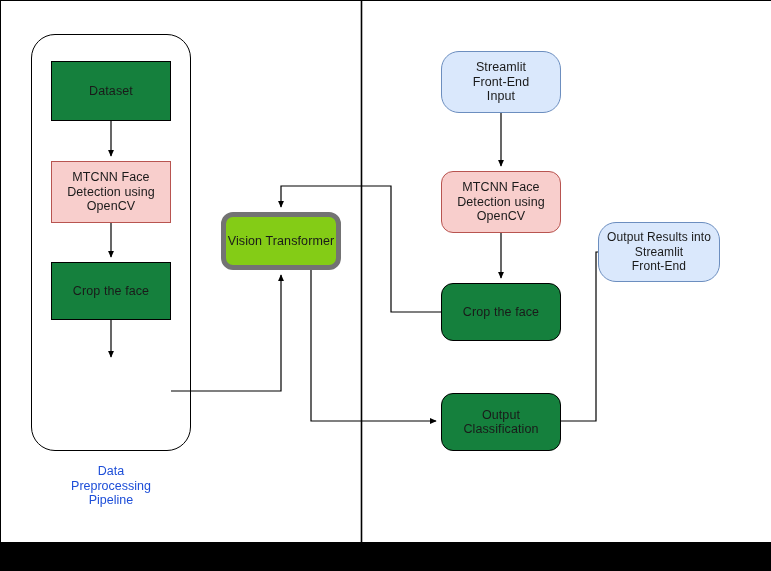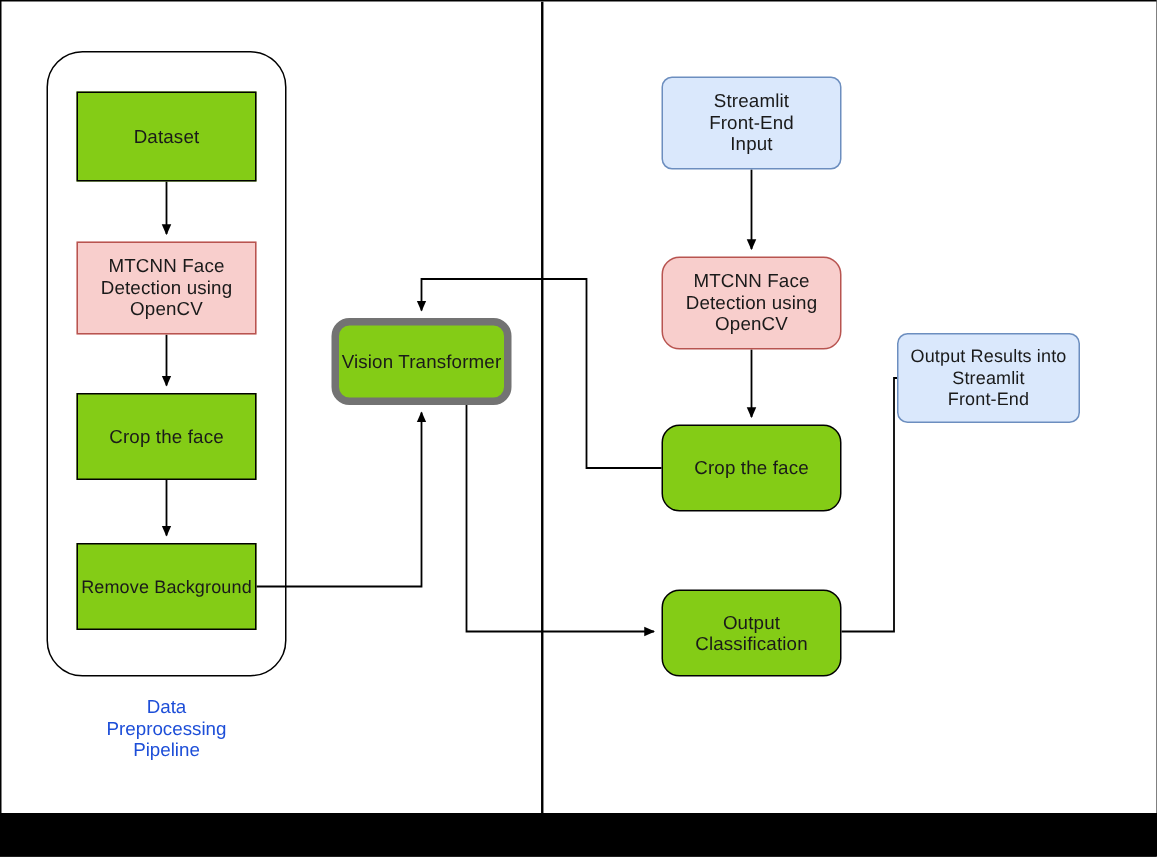--- a/index.html
+++ b/index.html
@@ -42,38 +42,38 @@
   .node {
     position: absolute;
     box-sizing: border-box;
     display: flex;
     align-items: center;
     justify-content: center;
     text-align: center;
     font-size: 12.5px;
     line-height: 14.5px;
     color: #1a1a1a;
-    background: #84cc16;
+    background: #15803d;
     border: 1px solid #000000;
     letter-spacing: 0.1px;
     white-space: pre-line;
   }
   .node.pink {
     background: #f8cecc;
     border: 1px solid #b85450;
   }
   .node.green {
     background: #84cc16;
     border: 5px solid #737373;
     border-radius: 12px;
   }
   .node.blue {
     background: #dae8fc;
     border: 1px solid #6c8ebf;
-    border-radius: 7px;
+    border-radius: 18px;
   }
   .node.rounded {
     border-radius: 12px;
   }
   .group-box {
     position: absolute;
     box-sizing: border-box;
     border: 1px solid #000000;
     border-radius: 24px;
     background: transparent;
@@ -123,21 +123,20 @@
 Pipeline</div>
 
   <div class="node" style="left:50px; top:60px; width:120px; height:60px;">Dataset</div>
 
   <div class="node pink" style="left:50px; top:160px; width:120px; height:62px;">MTCNN Face
 Detection using
 OpenCV</div>
 
   <div class="node" style="left:50px; top:261px; width:120px; height:58px;">Crop the face</div>
 
-  <div class="node" style="left:50px; top:361px; width:120px; height:58px; font-size:12px;">Remove Background</div>
 
   <div class="node green" style="left:220px; top:211px; width:120px; height:58px;">Vision Transformer</div>
 
   <div class="node blue" style="left:440px; top:50px; width:120px; height:62px;">Streamlit
 Front-End
 Input</div>
 
   <div class="node pink rounded" style="left:440px; top:170px; width:120px; height:62px;">MTCNN Face
 Detection using
 OpenCV</div>

